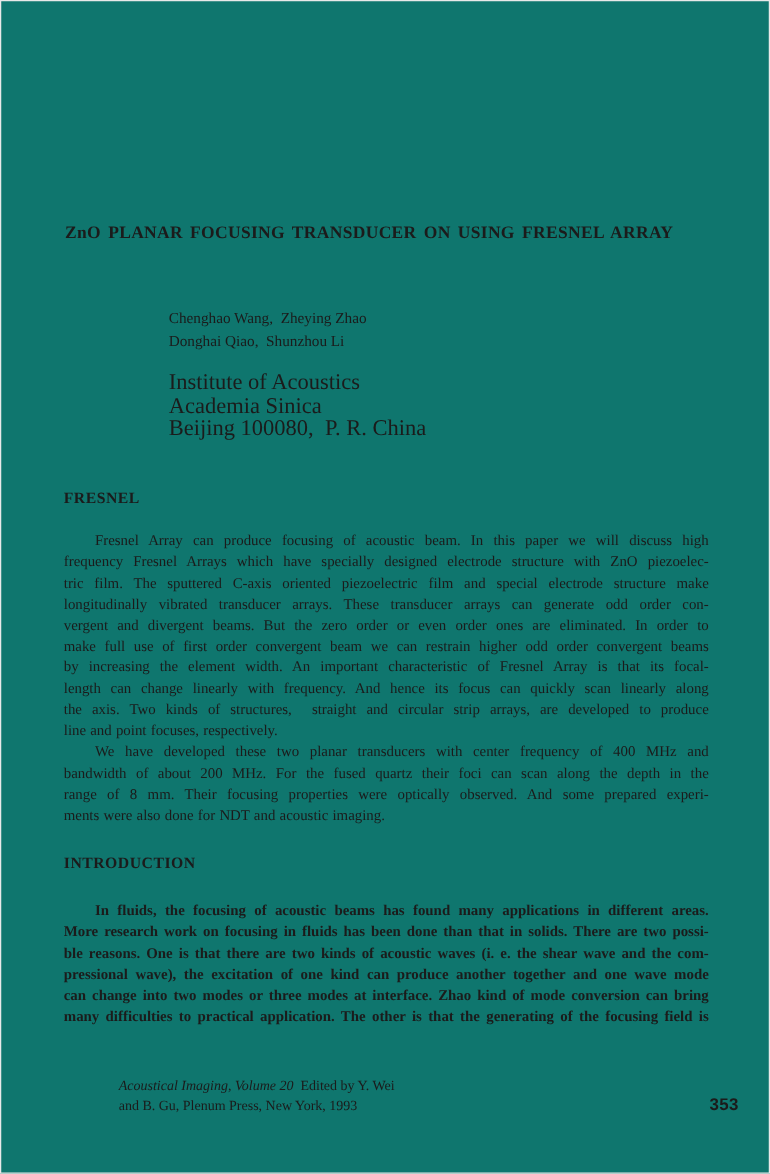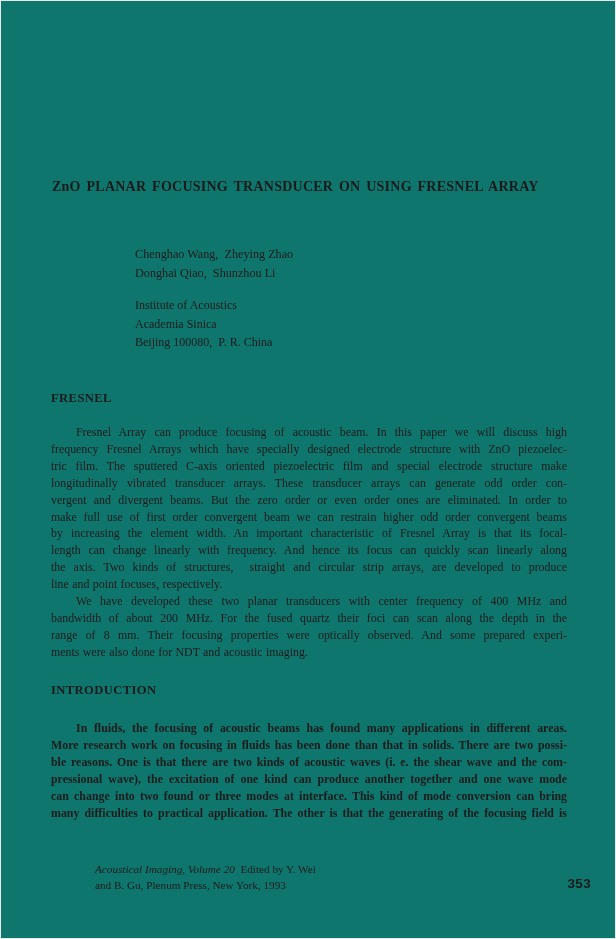--- a/index.html
+++ b/index.html
@@ -29,21 +29,21 @@
     position: absolute;
     left: 134px;
     top: 244px;
     font-size: 12.2px;
     line-height: 18.6px;
   }
   .affiliation {
     position: absolute;
     left: 134px;
     top: 295px;
-    font-size: 12px;
+    font-size: 18px;
     line-height: 18.6px;
   }
   .heading {
     position: absolute;
     left: 50px;
     margin: 0;
     font-size: 12.6px;
     font-weight: bold;
     letter-spacing: 0.4px;
   }
@@ -124,21 +124,21 @@
       <div class="tline tlast">ments were also done for NDT and acoustic imaging.</div>
     </div>
 
   <h2 class="heading intro-heading">INTRODUCTION</h2>
 
   <div class="para intro-p1 cont">
       <div class="tline tfirst">In fluids, the focusing of acoustic beams has found many applications in different areas.</div>
       <div class="tline">More research work on focusing in fluids has been done than that in solids. There are two possi-</div>
       <div class="tline">ble reasons. One is that there are two kinds of acoustic waves (i. e. the shear wave and the com-</div>
       <div class="tline">pressional wave), the excitation of one kind can produce another together and one wave mode</div>
-      <div class="tline">can change into two found or three modes at interface. This kind of mode conversion can bring</div>
+      <div class="tline">can change into two modes or three modes at interface. Zhao kind of mode conversion can bring</div>
       <div class="tline tlast">many difficulties to practical application. The other is that the generating of the focusing field is</div>
     </div>
 
   <div class="footer">
     <div class="citation">
       <span class="it">Acoustical Imaging, Volume 20</span><span>&nbsp; Edited by Y. Wei</span>
       <div>and B. Gu, Plenum Press, New York, 1993</div>
     </div>
     <div class="pagenum">353</div>
   </div>

